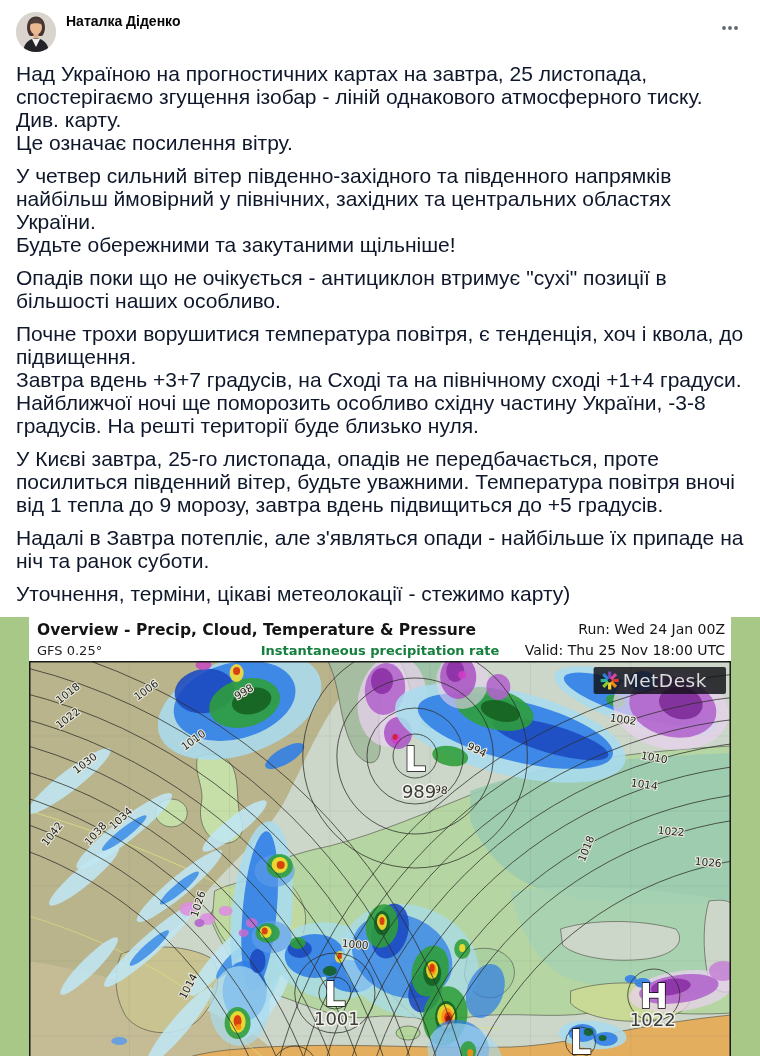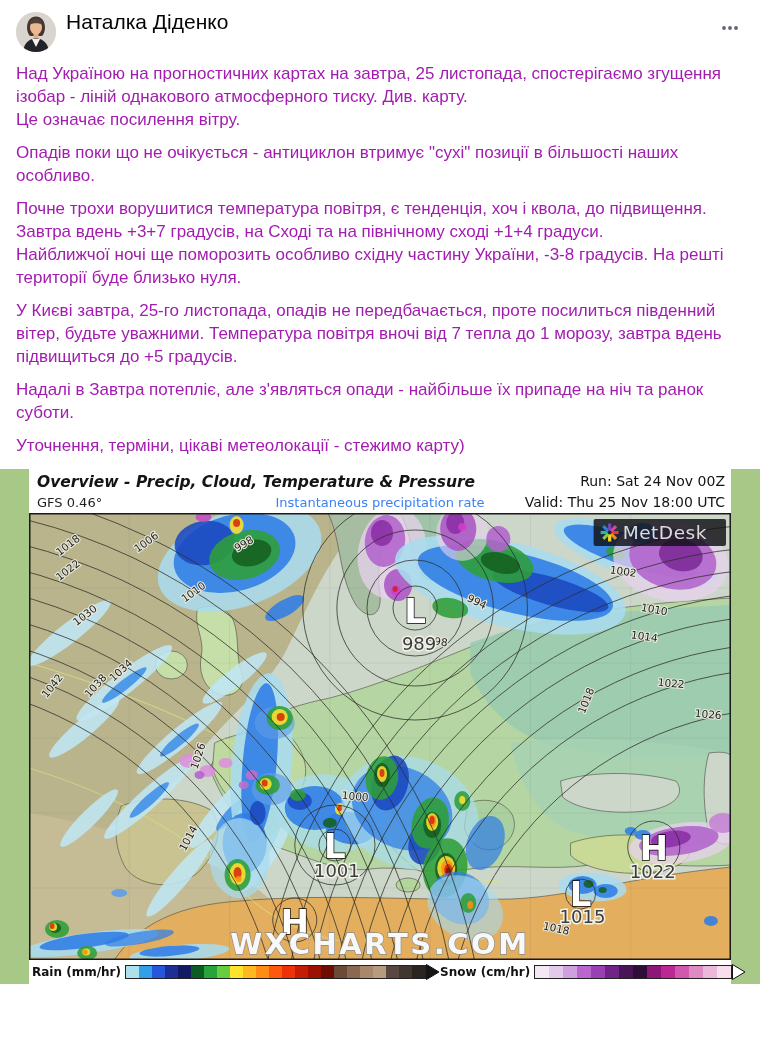--- a/index.html
+++ b/index.html
@@ -2,33 +2,33 @@
 <html><head>
 <meta charset="utf-8">
 <style>
   html,body{margin:0;padding:0;background:#fff;}
   body{width:760px;font-family:"Liberation Sans",sans-serif;color:#050505;}
   .post{background:#fff;}
   
   .post-header{display:flex;align-items:flex-start;padding:12px 16px 4px;}
   .avatar{width:40px;height:40px;border-radius:50%;overflow:hidden;flex:0 0 40px;cursor:pointer;background:#d9d4cd;}
   .hmeta{margin-left:10px;flex:1;}
-  .author{font-size:21px;font-weight:400;color:#050505;line-height:19px;cursor:pointer;}
+  .author{font-size:14px;font-weight:700;color:#050505;line-height:19px;cursor:pointer;}
   .sub{font-size:13px;color:#65676b;display:flex;align-items:center;gap:4px;margin-top:3px;line-height:16px;}
   .more{color:#606770;padding:6px 4px;cursor:pointer;}
   
-  .post-text{padding:6px 16px 2px;font-size:17px;line-height:23px;color:#a21caf;}
+  .post-text{padding:6px 16px 2px;font-size:21px;line-height:23px;color:#0f172a;}
   .post-text p{margin:0 0 10px;white-space:pre-line;}
   
   .image-wrap{background:#a8c888;padding:0 29px;cursor:pointer;}
   .chart{background:#ffffff;font-family:"DejaVu Sans",sans-serif;width:702px;}
   .chart-header{position:relative;height:44px;}
-  .ch-title{position:absolute;left:8px;top:4px;font-weight:700;font-size:15.5px;color:#141414;white-space:nowrap;font-style:italic;}
+  .ch-title{position:absolute;left:8px;top:4px;font-weight:700;font-size:15.5px;color:#141414;white-space:nowrap;}
   .ch-model{position:absolute;left:8px;bottom:3px;font-size:13px;color:#1f1f1f;}
-  .ch-var{position:absolute;left:120px;right:120px;bottom:3px;text-align:center;font-weight:400;font-size:13px;color:#3b82f6;}
+  .ch-var{position:absolute;left:120px;right:120px;bottom:3px;text-align:center;font-weight:700;font-size:13px;color:#15803d;}
   .ch-run{position:absolute;right:6px;top:4px;font-size:14px;color:#141414;}
   .ch-valid{position:absolute;right:6px;bottom:3px;font-size:14px;color:#141414;}
   svg.map{display:block;width:702px;height:447px;}
   
   .legend{display:flex;align-items:flex-start;justify-content:space-between;padding:4px 3px 4px;background:#fff;}
   .leg-group{display:flex;align-items:flex-start;gap:4px;}
   .leg-label{font-size:12px;font-weight:700;white-space:nowrap;line-height:16px;color:#111;}
   .bar-row{display:flex;align-items:center;height:16px;}
   .colorbar{display:flex;border:1px solid #222;height:14px;box-sizing:border-box;}
   .colorbar .seg{height:12px;}
@@ -68,37 +68,39 @@
         <circle cx="4" cy="10" r="1.9" fill="#606770"></circle>
           <circle cx="10" cy="10" r="1.9" fill="#606770"></circle>
           <circle cx="16" cy="10" r="1.9" fill="#606770"></circle>
       </svg>
     </div>
   </div>
 
   <div class="post-text">
     <p>Над Україною на прогностичних картах на завтра, 25 листопада, спостерігаємо згущення ізобар - ліній однакового атмосферного тиску. Див. карту.
 Це означає посилення вітру.</p>
+    <p>У четвер сильний вітер південно-західного та південного напрямків найбільш ймовірний у північних, західних та центральних областях України.
+Будьте обережними та закутаними щільніше!</p>
     <p>Опадів поки що не очікується - антициклон втримує "сухі" позиції в більшості наших особливо.</p>
     <p>Почне трохи ворушитися температура повітря, є тенденція, хоч і квола, до підвищення.
 Завтра вдень +3+7 градусів, на Сході та на північному сході +1+4 градуси.
 Найближчої ночі ще поморозить особливо східну частину України, -3-8 градусів. На решті території буде близько нуля.</p>
-    <p>У Києві завтра, 25-го листопада, опадів не передбачається, проте посилиться південний вітер, будьте уважними. Температура повітря вночі від 7 тепла до 1 морозу, завтра вдень підвищиться до +5 градусів.</p>
+    <p>У Києві завтра, 25-го листопада, опадів не передбачається, проте посилиться південний вітер, будьте уважними. Температура повітря вночі від 1 тепла до 9 морозу, завтра вдень підвищиться до +5 градусів.</p>
     <p>Надалі в Завтра потепліє, але з'являться опади - найбільше їх припаде на ніч та ранок суботи.</p>
     <p>Уточнення, терміни, цікаві метеолокації - стежимо карту)</p>
   </div>
 
   <div class="image-wrap">
     <div class="chart">
 
       <div class="chart-header">
         <div class="ch-title">Overview - Precip, Cloud, Temperature &amp; Pressure</div>
-        <div class="ch-model">GFS 0.46°</div>
+        <div class="ch-model">GFS 0.25°</div>
         <div class="ch-var">Instantaneous precipitation rate</div>
-        <div class="ch-run">Run: Sat 24 Nov 00Z</div>
+        <div class="ch-run">Run: Wed 24 Jan 00Z</div>
         <div class="ch-valid">Valid: Thu 25 Nov 18:00 UTC</div>
       </div>
 
       <svg class="map" viewBox="0 0 700 447" preserveAspectRatio="none">
 
         <rect x="0" y="0" width="700" height="447" fill="#ccd6c9"></rect>
 
         <path d="M0,0 H340 C300,40 280,90 260,130 C240,175 200,200 170,240 C140,280 110,300 70,320 C40,335 15,340 0,345 Z" fill="#b9b48c"></path>
         <path d="M0,300 C60,310 140,330 200,360 C230,375 250,390 255,412 L255,447 H0 Z" fill="#c5bc96"></path>
 

